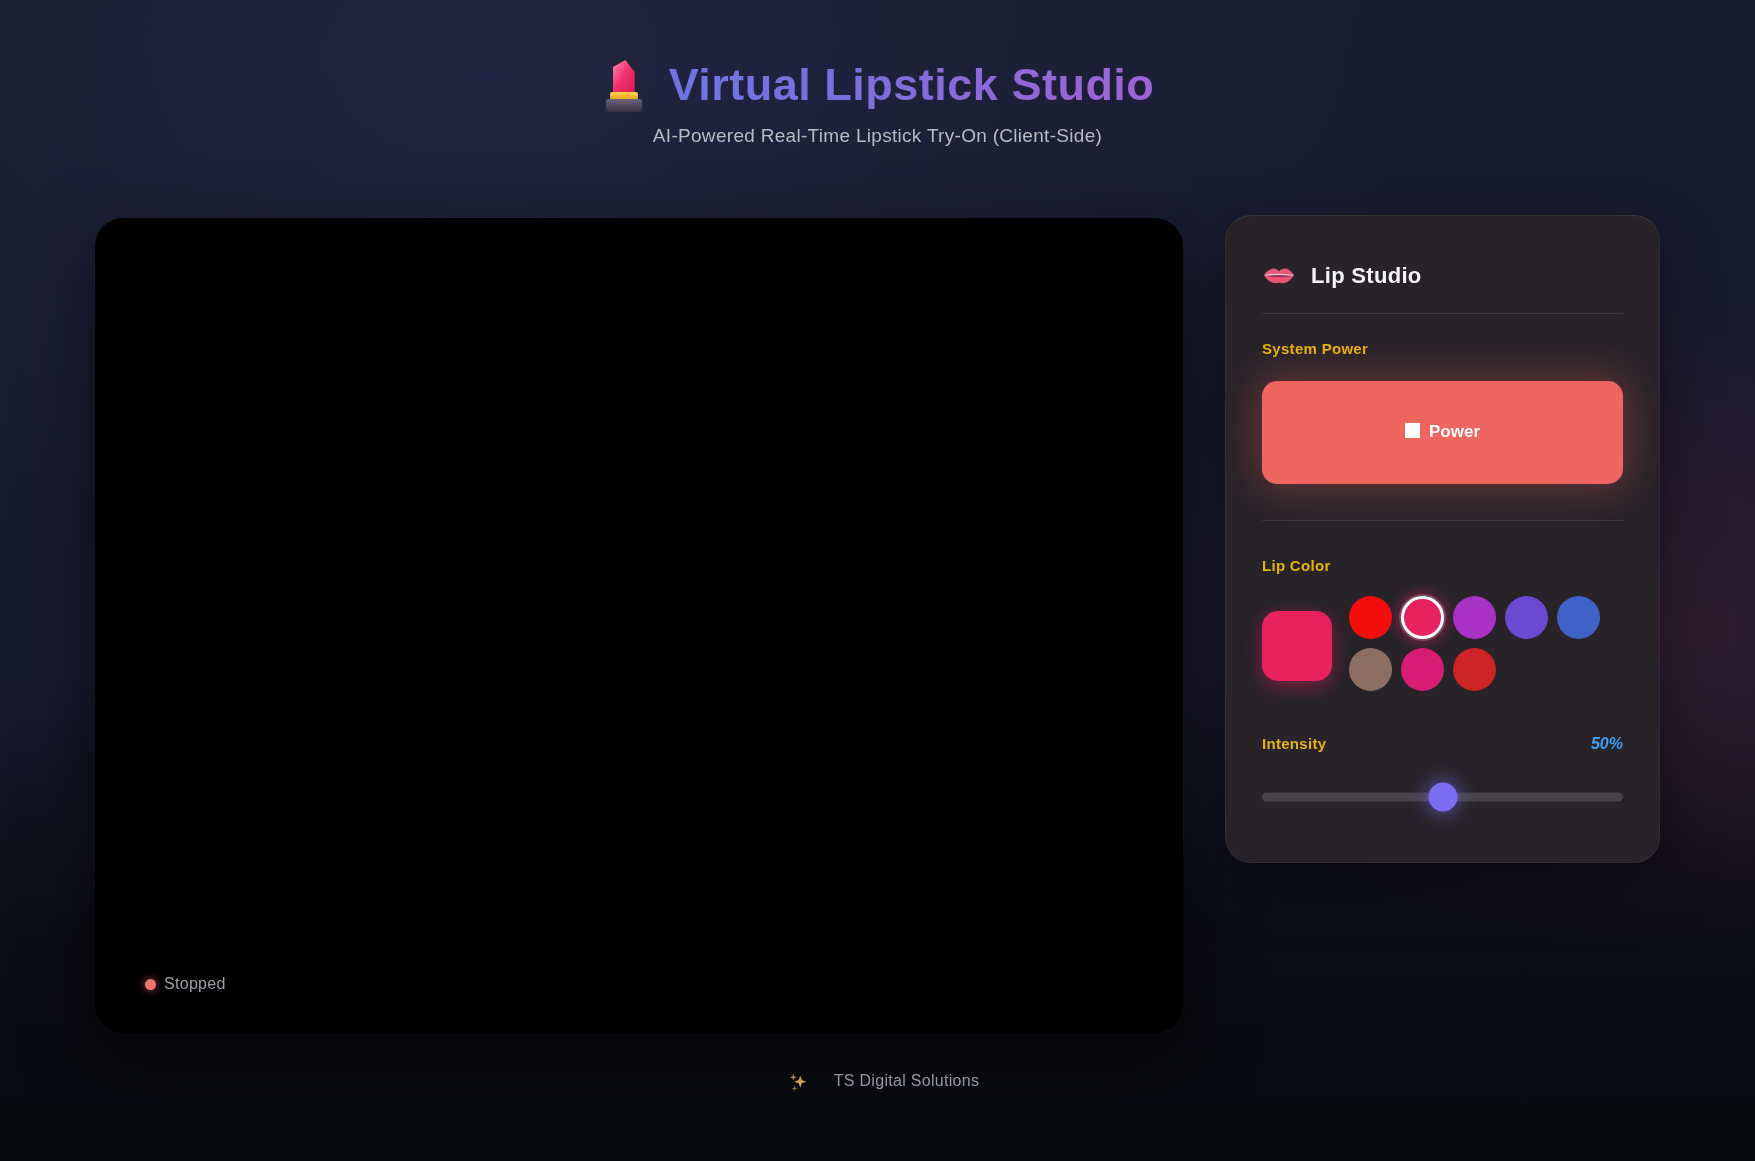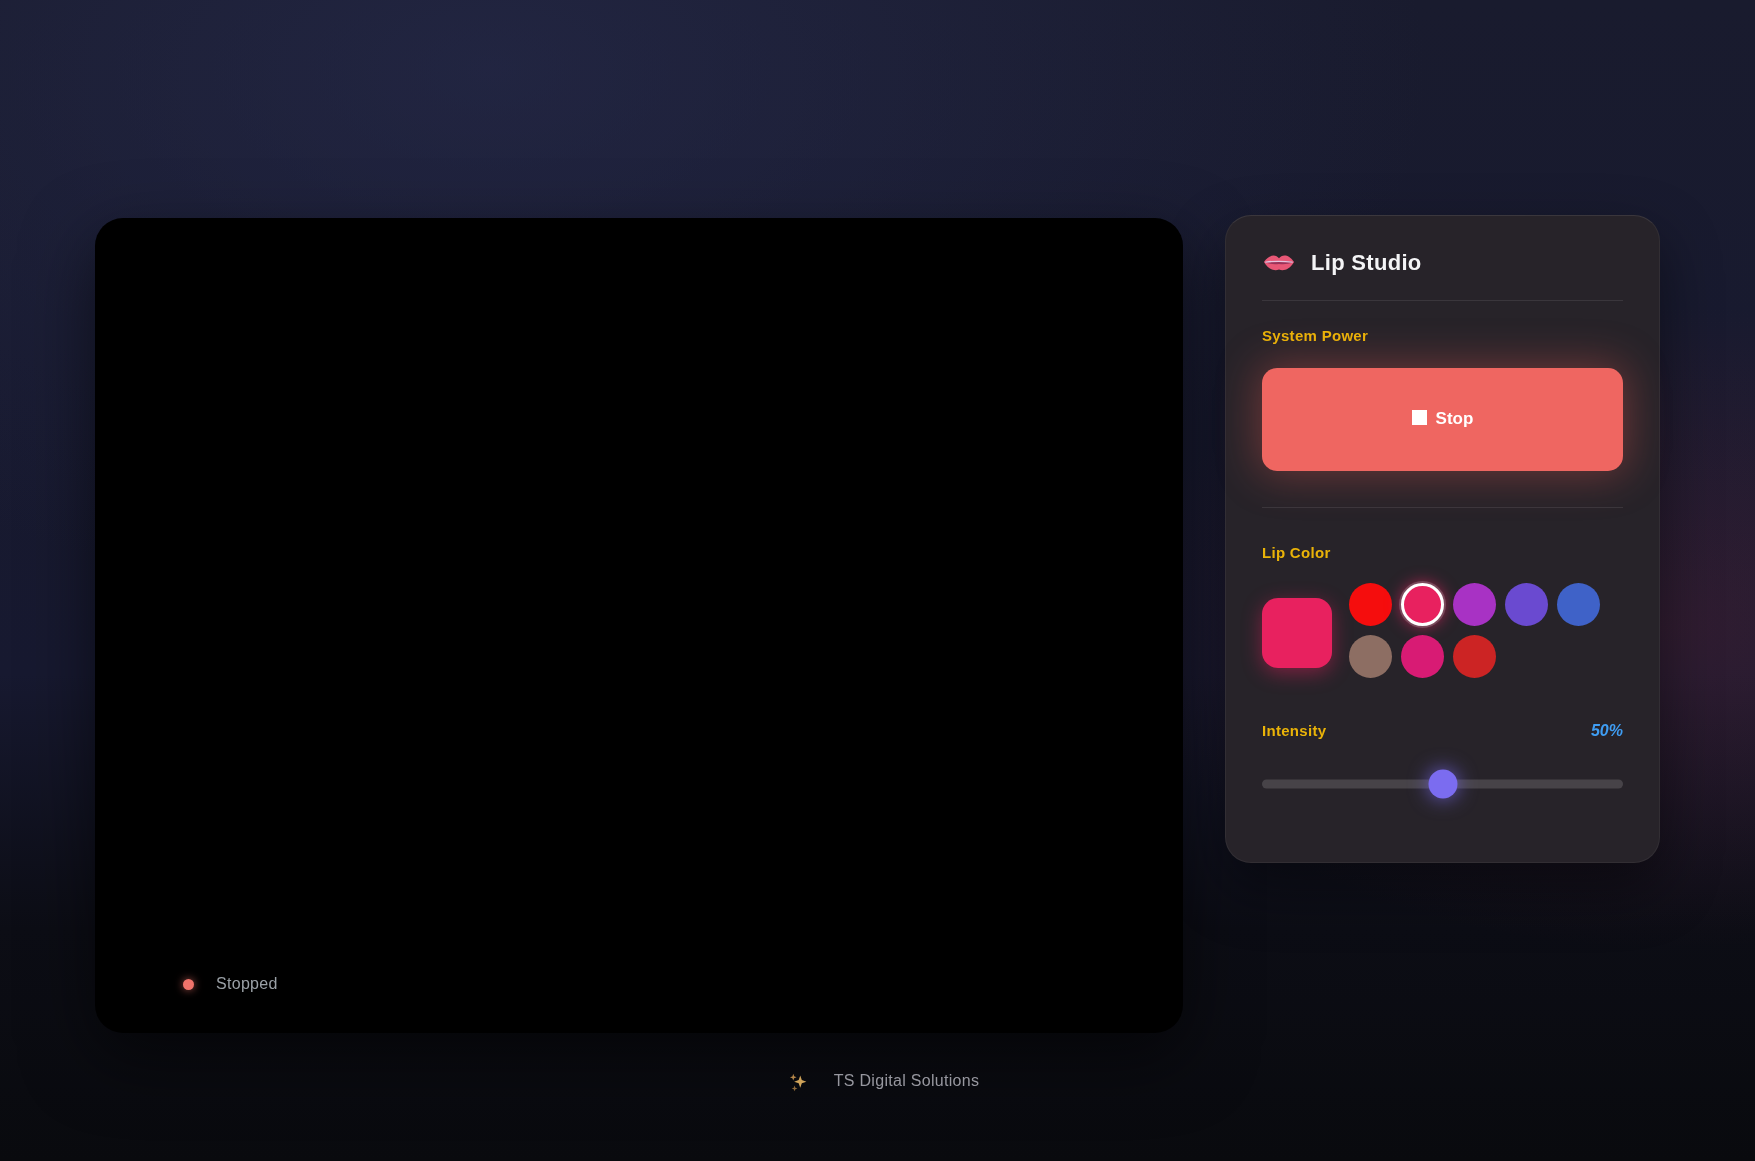--- a/index.html
+++ b/index.html
@@ -39,32 +39,32 @@
     position:absolute; left:5px; top:41px; width:36px; height:13px; border-radius:3px;
     background:linear-gradient(180deg,#6e6480,#352f40);
   }
 
   
   .video-area {
     position:absolute; left:95px; top:218px; width:1088px; height:815px;
     background:#000; border-radius:28px;
     box-shadow:0 24px 70px rgba(0,0,0,0.55);
   }
-  .status-row { position:absolute; left:50px; bottom:40px; display:flex; align-items:center; gap:22px;margin-left:38px; }
+  .status-row { position:absolute; left:50px; bottom:40px; display:flex; align-items:center; gap:8px; }
   .status-dot {
     width:11px; height:11px; border-radius:50%;
     background:var(--status-dot,#f0736b);
     box-shadow:0 0 8px rgba(240,115,107,0.7);
   }
   .status-text { font-size:16px; color:#9aa0a6; letter-spacing:0.3px; }
 
   
   .panel {
     position:absolute; left:1225px; top:215px; width:435px; height:648px;
-    background:#272329; border-radius:26px; padding:28px 36px;
+    background:#272329; border-radius:26px; padding:41px 36px;
     border:1px solid rgba(255,255,255,0.05); border-top-color:rgba(255,255,255,0.09);
     box-shadow:0 24px 60px rgba(0,0,0,0.45);
   }
   .panel-header { display:flex; align-items:center; gap:15px; padding:6px 0 24px 0; }
   .panel-title { font-size:22px; font-weight:700; color:#f4f4f6; letter-spacing:0.3px; }
   .divider { height:1px; background:rgba(255,255,255,0.09); }
 
   .section-label { font-size:15px; font-weight:600; color:#eab308; letter-spacing:0.3px; }
 
   
@@ -133,20 +133,31 @@
     position:absolute; top:1072px; left:6px; width:100%;
     display:flex; justify-content:center; align-items:flex-start; gap:25px;
   }
   .footer-text { font-size:16px; color:#97979f; letter-spacing:0.3px; }
 </style>
 </head>
 <body>
 
 <div class="page">
 
+  <div class="header">
+    <div class="title-row">
+      <div class="lipstick-icon">
+        <div class="tip"></div>
+          <div class="band"></div>
+          <div class="base"></div>
+      </div>
+      <div class="app-title">Virtual Lipstick Studio</div>
+    </div>
+    <div class="subtitle">AI-Powered Real-Time Lipstick Try-On (Client-Side)</div>
+  </div>
 
   <div class="video-area">
     <div class="status-row">
       <span class="status-dot"></span>
       <span class="status-text">Stopped</span>
     </div>
   </div>
 
   <div class="panel">
 
@@ -159,21 +170,21 @@
         </svg>
       </span>
       <span class="panel-title">Lip Studio</span>
     </div>
     <div class="divider"></div>
 
     <div class="section-power">
       <div class="section-label">System Power</div>
       <div class="btn-row">
         <button class="btn btn-stop">
-          <span class="btn-inner"><span class="stop-icon"></span><span>Stop</span></span>
+          <span class="btn-inner"><span class="stop-icon"></span><span>Power</span></span>
         </button>
       </div>
     </div>
 
     <div class="divider divider-2"></div>
 
     <div class="section-color">
       <div class="section-label">Lip Color</div>
       <div class="swatch-area">
         <div class="selected-preview" style="background: rgb(232, 33, 95);"></div>

